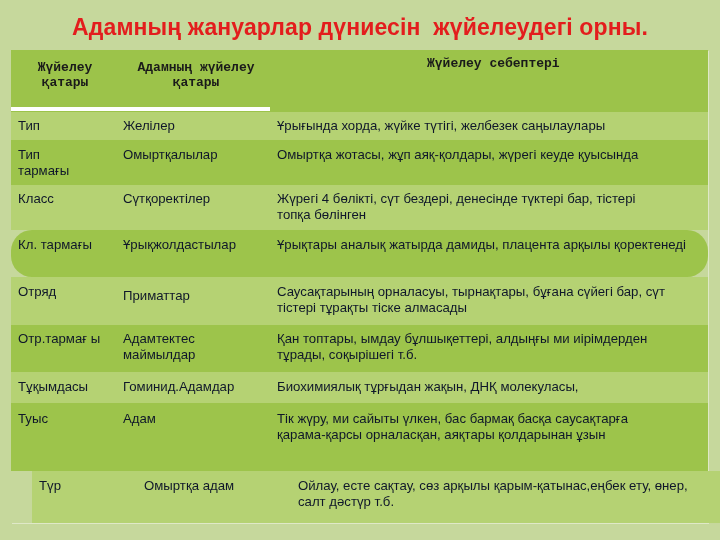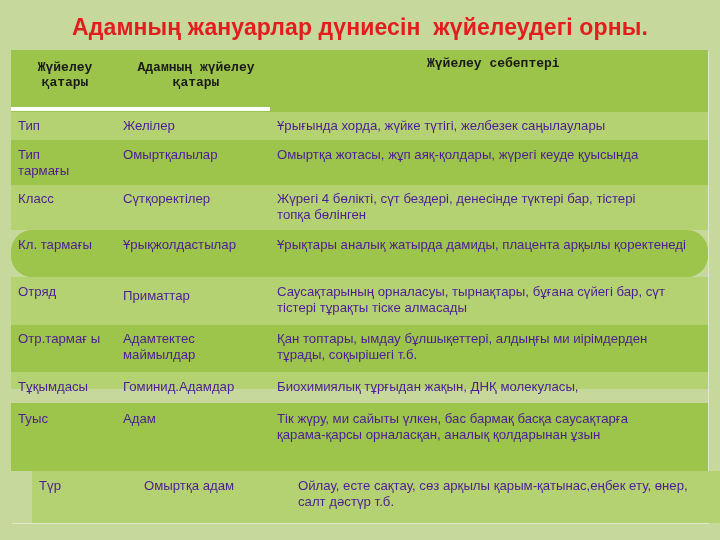--- a/index.html
+++ b/index.html
@@ -43,21 +43,21 @@
     .row.header {
       background: #9cc34a;
     }
     .row.light { background: #b5d273; }
     .row.dark { background: #9dc44b; }
     .cell {
       position: absolute;
       top: 0;
       font-size: 13.2px;
       line-height: 16px;
-      color: #4c1d95;
+      color: #0f172a;
     }
     .c1 { left: 7px; width: 105px; }
     .c2 { left: 112px; width: 152px; }
     .c3 { left: 266px; width: 420px; }
     .header .cell {
       font-weight: bold;
       font-size: 13px;
       line-height: 15px;
       text-align: center;
       color: #1a1a1a;
@@ -117,30 +117,30 @@
     <div class="cell c2" style="top:11px;">Приматтар</div>
     <div class="cell c3" style="top:7px; width:420px;">Саусақтарының орналасуы, тырнақтары, бұғана сүйегі бар, сүт тістері тұрақты тіске алмасады</div>
   </div>
 
   <div class="row dark" style="top:275px; height:47px;">
     <div class="cell c1" style="top:6px; width:88px;">Отр.тармағ ы</div>
     <div class="cell c2" style="top:6px; width:110px;">Адамтектес маймылдар</div>
     <div class="cell c3" style="top:6px; width:400px;">Қан топтары, ымдау бұлшықеттері, алдыңғы ми иірімдерден тұрады, соқырішегі т.б.</div>
   </div>
 
-  <div class="row light" style="top:322px; height:17px;">
+  <div class="row light" style="top:322px; height:31px;">
     <div class="cell c1" style="top:7px;">Тұқымдасы</div>
     <div class="cell c2" style="top:7px;">Гоминид.Адамдар</div>
     <div class="cell c3" style="top:7px;">Биохимиялық тұрғыдан жақын, ДНҚ молекуласы,</div>
   </div>
 
   <div class="row dark" style="top:353px; height:68px;">
     <div class="cell c1" style="top:8px;">Туыс</div>
     <div class="cell c2" style="top:8px;">Адам</div>
-    <div class="cell c3" style="top:8px; width:370px;">Тік жүру, ми сайыты үлкен, бас бармақ басқа саусақтарға қарама-қарсы орналасқан, аналық қолдарынан ұзын</div>
+    <div class="cell c3" style="top:8px; width:370px;">Тік жүру, ми сайыты үлкен, бас бармақ басқа саусақтарға қарама-қарсы орналасқан, аяқтары қолдарынан ұзын</div>
   </div>
 
   <div class="row light" style="top:421px; height:52px;margin-left:21px;">
     <div class="cell c1" style="top:7px;">Түр</div>
     <div class="cell c2" style="top:7px;">Омыртқа адам</div>
     <div class="cell c3" style="top:7px; width:415px;">Ойлау, есте сақтау, сөз арқылы қарым-қатынас,еңбек ету, өнер, салт дәстүр т.б.</div>
   </div>
 
 </div>
 

